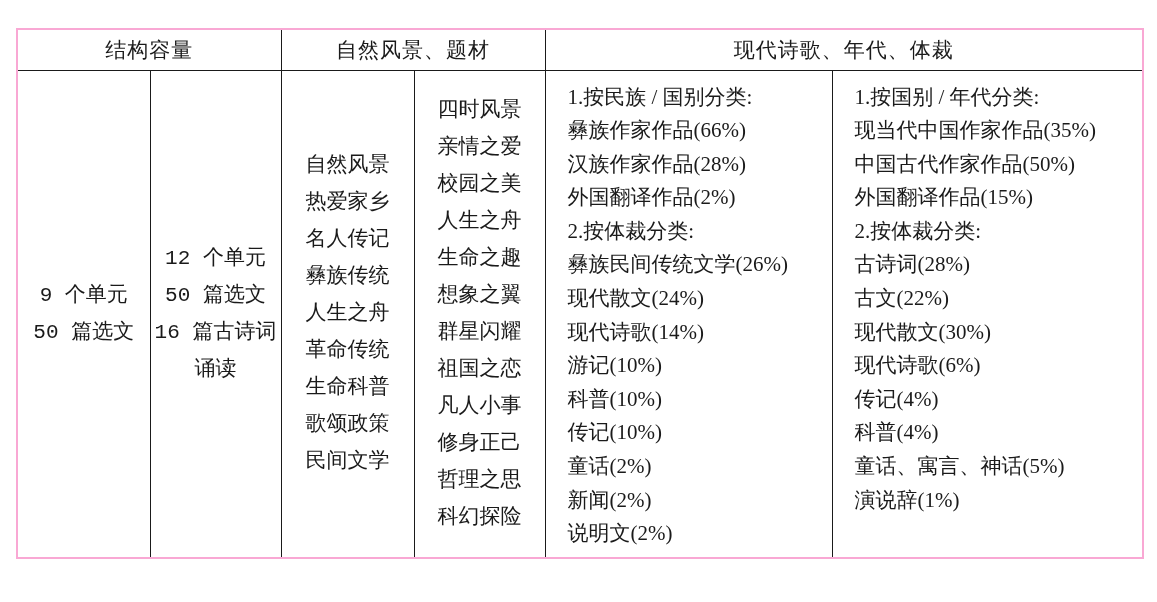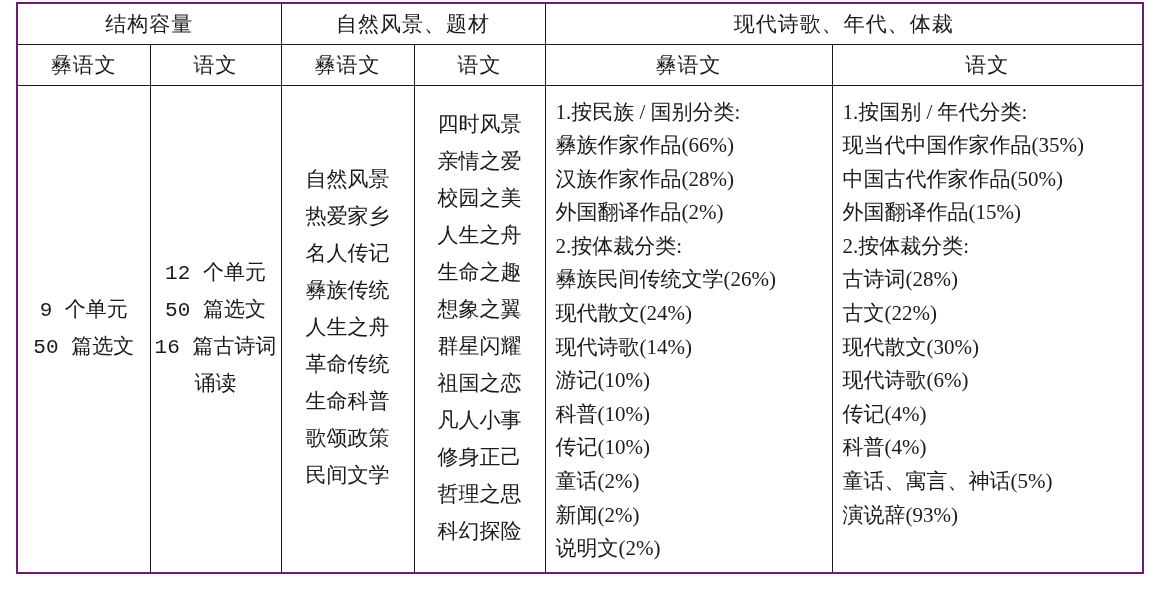--- a/index.html
+++ b/index.html
@@ -5,25 +5,25 @@
   * { margin: 0; padding: 0; box-sizing: border-box; }
   html, body {
     width: 1157px; height: 602px;
     background: #ffffff;
     font-family: "Liberation Serif", "DejaVu Serif", serif;
     color: #1a1a1a;
   }
   .page { position: relative; width: 1157px; height: 602px; }
   table.main {
     position: absolute;
-    left: 16px; top: 2px;
+    left: 16px; top: 28px;
     width: 1126px;
     border-collapse: collapse;
     table-layout: fixed;
-    border: 2px solid #701a75;
+    border: 2px solid #f9a8d4;
   }
   table.main th, table.main td {
     border: 1px solid #1a1a1a;
     font-weight: normal;
     font-size: 21px;
     color: #1a1a1a;
     white-space: pre-line;
     overflow: hidden;
   }
   tr.group-row th { height: 41px; text-align: center; vertical-align: middle; letter-spacing: 1px; }
@@ -31,21 +31,21 @@
   tr.body-row td  { height: 476px; }
   td.center-cell {
     text-align: center;
     vertical-align: middle;
     line-height: 37px;
     font-family: Liberation Mono, monospace;
   }
   td.list-cell {
     text-align: left;
     vertical-align: top;
-    padding: 10px 6px 6px 10px;
+    padding: 10px 6px 6px 22px;
     line-height: 33.6px;
   }
 </style>
 </head>
 <body>
 
 <div class="page">
   <table class="main">
     <colgroup>
       <col style="width:133px">
@@ -53,28 +53,20 @@
       <col style="width:133px">
       <col style="width:131px">
       <col style="width:287px">
       <col style="width:311px">
     </colgroup>
     <tbody>
         <tr class="group-row">
       <th colspan="2">结构容量</th>
       <th colspan="2">自然风景、题材</th>
       <th colspan="2">现代诗歌、年代、体裁</th>
-    </tr>
-    <tr class="sub-row">
-      <th>彝语文</th>
-      <th>语文</th>
-      <th>彝语文</th>
-      <th>语文</th>
-      <th>彝语文</th>
-      <th>语文</th>
     </tr>
     <tr class="body-row">
       <td class="center-cell">9 个单元
 50 篇选文</td>
       <td class="center-cell">12 个单元
 50 篇选文
 16 篇古诗词
 诵读</td>
       <td class="center-cell">自然风景
 热爱家乡
@@ -116,17 +108,17 @@
 中国古代作家作品(50%)
 外国翻译作品(15%)
 2.按体裁分类:
 古诗词(28%)
 古文(22%)
 现代散文(30%)
 现代诗歌(6%)
 传记(4%)
 科普(4%)
 童话、寓言、神话(5%)
-演说辞(93%)</td>
+演说辞(1%)</td>
     </tr>
   </tbody>
     </table>
 </div>
 
 </body></html>

